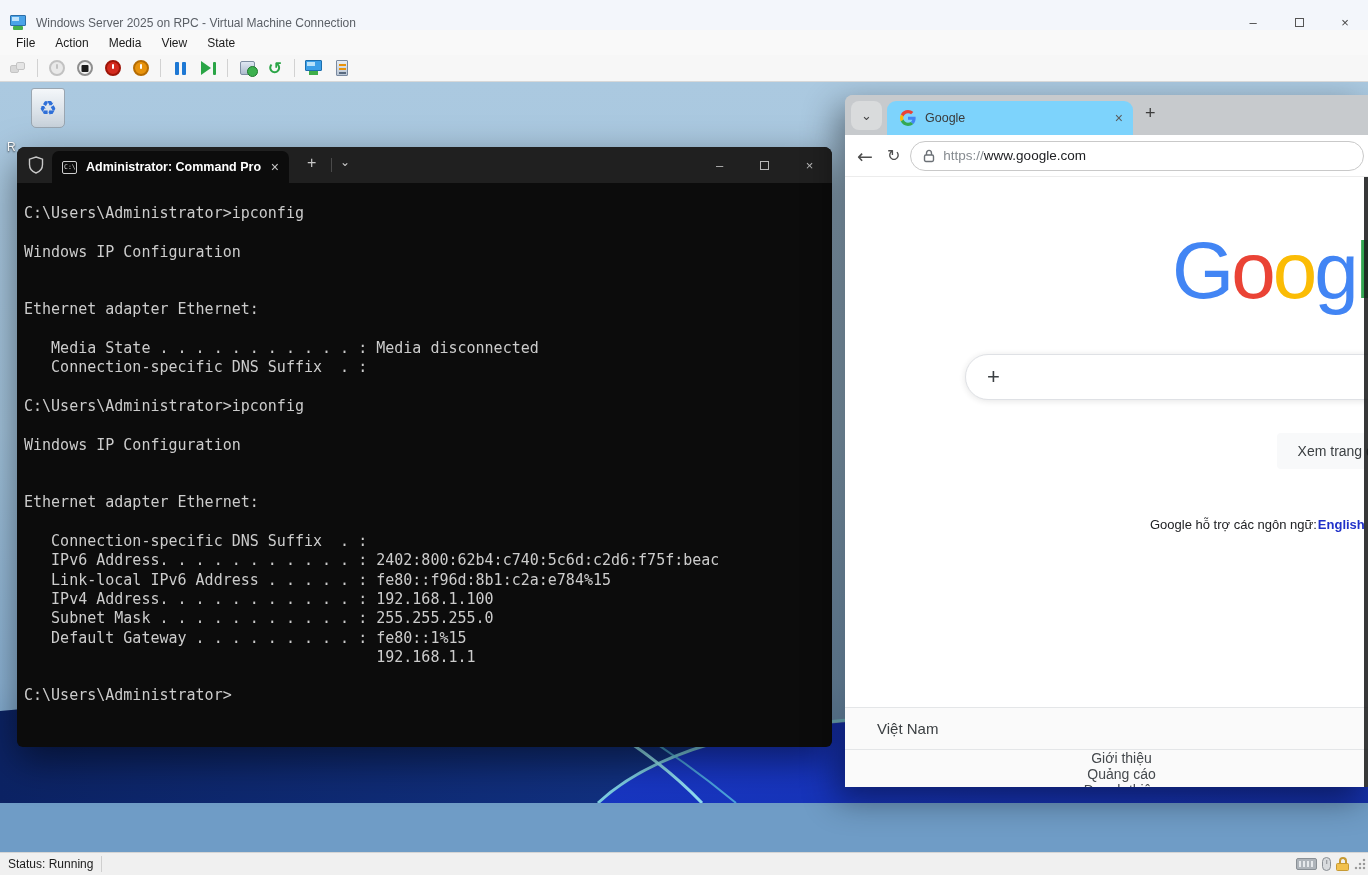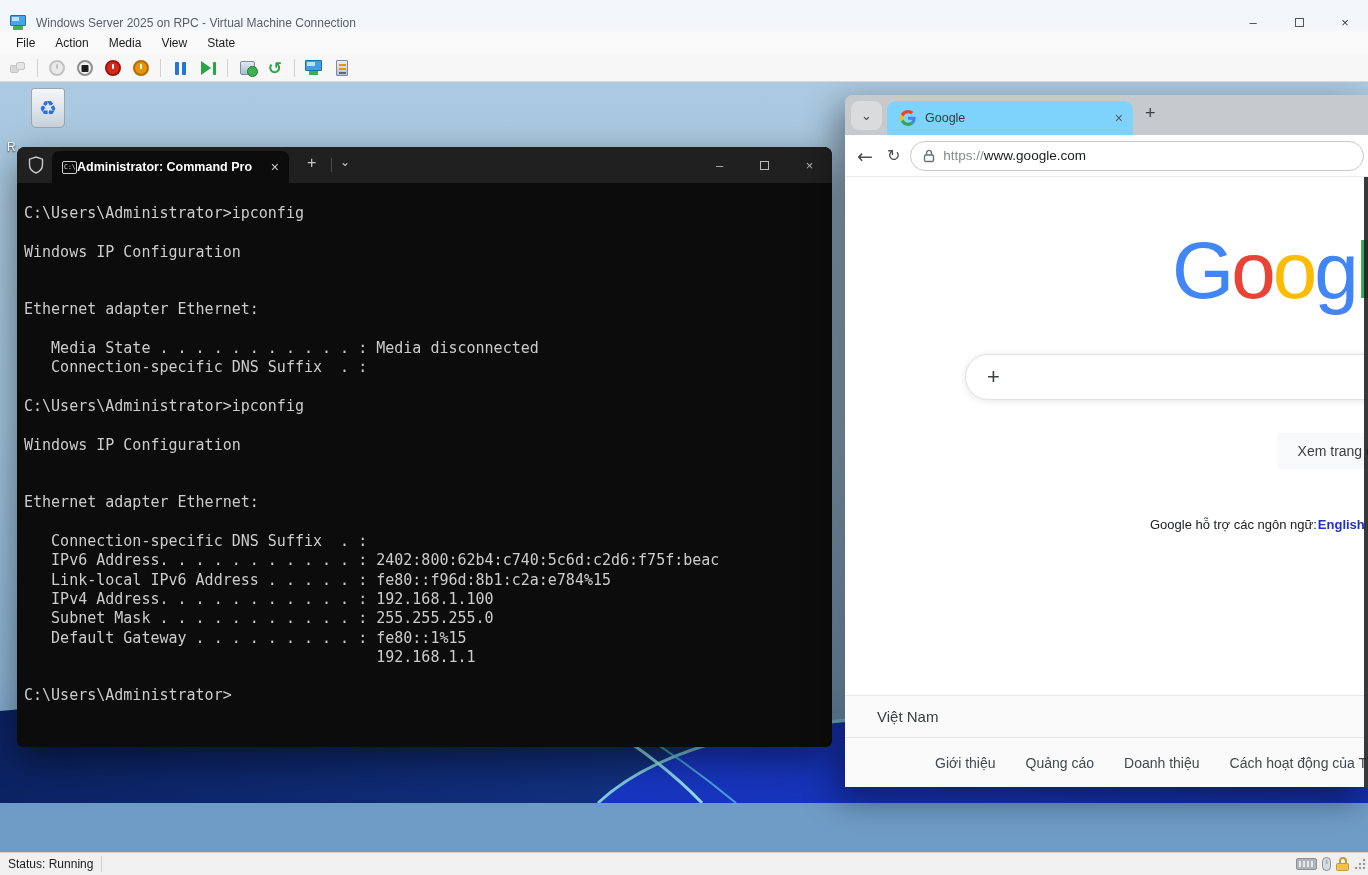--- a/index.html
+++ b/index.html
@@ -72,21 +72,21 @@
   .bin-body { width:34px; height:40px; margin:0 auto; background:linear-gradient(180deg,#f4f7fa,#c9d3dc); border:1px solid #9aa6b1; border-radius:3px 3px 5px 5px; display:flex; align-items:center; justify-content:center; }
   .bin-body span { color:#2e6fd8; font-size:20px; font-family:"DejaVu Sans",sans-serif; }
   .bin-label-clip { position:absolute; left:7px; top:58px; color:#fff; font-size:12px; text-shadow:0 1px 2px rgba(0,0,0,.8); }
 
   
   .term { position:absolute; left:17px; top:65px; width:815px; height:600px; background:#0c0c0c; border-radius:8px 8px 6px 6px; box-shadow:0 14px 38px rgba(0,0,0,.5); z-index:2; }
   .term-titlebar { height:36px; background:#202020; border-radius:8px 8px 0 0; position:relative; }
   .ico-shield { position:absolute; left:11px; top:9px; }
   .term-tab { position:absolute; left:35px; top:4px; width:237px; height:32px; background:#0c0c0c; border-radius:7px 7px 0 0; display:flex; align-items:center; padding:0 10px; }
   .ico-cmd { width:15px; height:13px; border:1.5px solid #cfcfcf; border-radius:2px; font-size:6.5px; color:#cfcfcf; display:flex; align-items:flex-start; padding:1px 0 0 1px; font-family:"DejaVu Sans Mono",monospace; }
-  .term-tab-title { font-size:12.5px; font-weight:bold; color:#ffffff; white-space:nowrap; }
+  .term-tab-title { font-size:12.5px; font-weight:bold; color:#ffffff; margin-left:9px; white-space:nowrap; }
   .term-tab-close { margin-left:auto; color:#c8c8c8; font-size:14px; }
   .term-newtab { position:absolute; left:290px; top:7px; color:#c8c8c8; font-size:16px; }
   .term-tabsep { position:absolute; left:314px; top:11px; width:1px; height:14px; background:#4a4a4a; }
   .term-chevron { position:absolute; left:323px; top:8px; color:#c8c8c8; font-size:12px; }
   .term-caption { position:absolute; right:0; top:0; height:36px; display:flex; }
   .term-cap-btn { width:45px; height:100%; display:flex; align-items:center; justify-content:center; color:#b8b8b8; font-size:13px; }
   .term-cap-box { width:9px; height:9px; border:1px solid #b8b8b8; }
   .term-body { padding:21px 8px 0 7px; }
   .term-body pre { font-family:"DejaVu Sans Mono","Liberation Mono",monospace; font-size:15px; line-height:19.3px; color:#cccccc; white-space:pre; }
 
@@ -108,23 +108,23 @@
   .edge-shadowstrip { position:absolute; right:0; top:0; bottom:0; width:4px; background:#1b1c1e; opacity:.88; z-index:6; }
   .g-logo { position:absolute; left:327px; top:48px; font-size:80px; letter-spacing:-3px; font-weight:500; white-space:nowrap; }
   .g-b { color:#4285F4; } .g-r { color:#EA4335; } .g-y { color:#FBBC05; } .g-g { color:#34A853; }
   .g-search { position:absolute; left:120px; top:177px; width:530px; height:46px; border:1px solid #dfe1e5; border-radius:23px; box-shadow:0 1px 6px rgba(32,33,36,.12); display:flex; align-items:center; padding-left:21px; background:#fff; }
   .g-plus { font-size:22px; color:#3c4043; font-weight:400; }
   .g-btn { position:absolute; top:256px; height:36px; background:#f8f9fa; border-radius:4px; font-size:14px; color:#3c4043; display:flex; align-items:center; justify-content:center; padding:0 16px; white-space:nowrap; }
   .g-btn1 { left:278px; width:139px; }
   .g-btn2 { left:432px; width:220px; }
   .g-lang { position:absolute; left:305px; top:340px; font-size:13px; color:#202124; white-space:nowrap; }
   .g-lang a { color:#2031c9; text-decoration:none; margin-left:1px;font-weight:bold; }
-  .g-footer { position:absolute; left:0; right:0; bottom:0; height:92px; background:#fafafa; border-top:1px solid #e4e6e8; }
+  .g-footer { position:absolute; left:0; right:0; bottom:0; height:80px; background:#fafafa; border-top:1px solid #e4e6e8; }
   .g-country { height:42px; display:flex; align-items:center; padding-left:32px; font-size:15px; color:#3c4043; border-bottom:1px solid #e4e6e8; }
-  .g-links { height:49px; display:flex; align-items:center; padding-left:90px; }
+  .g-links { height:49px; display:flex; align-items:center; padding-left:60px;flex-direction:column; }
   .g-links span { font-size:14px; color:#45494d; margin-right:30px; white-space:nowrap; }
 
   
   [data-interactable="true"] { cursor:default; }
 </style>
 </head>
 <body data-interactable="false">
 
 <div class="vm-titlebar" data-interactable="false">
   <div class="vm-app-icon" data-interactable="false">

